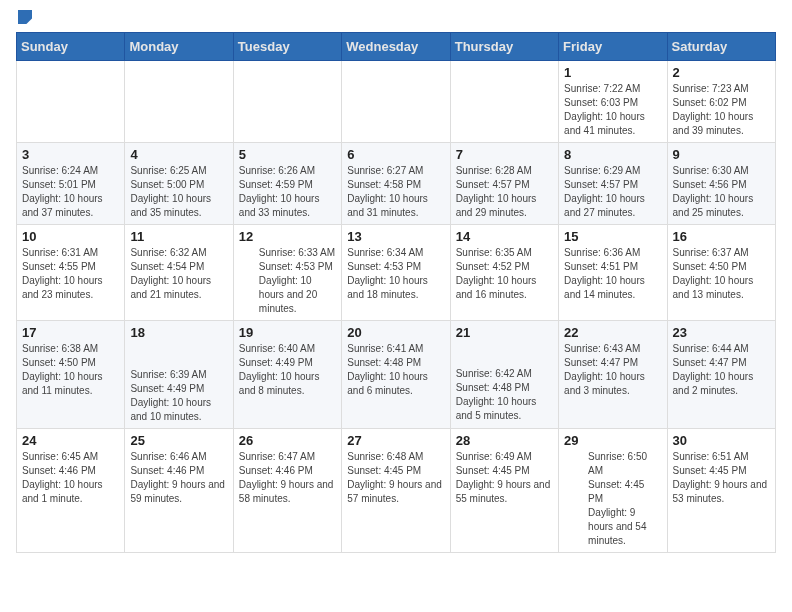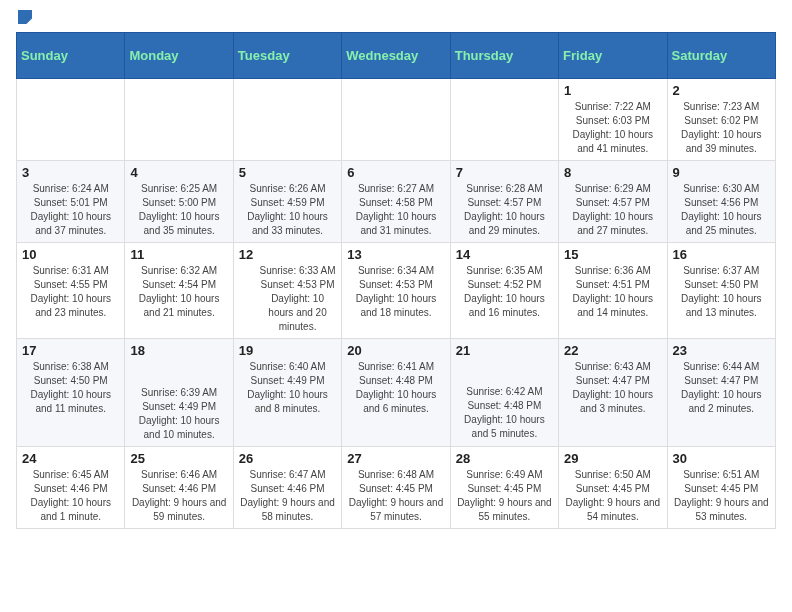--- a/index.html
+++ b/index.html
@@ -50,24 +50,24 @@
       font-size: 15px;
       color: #444;
     }
     .calendar-table {
       width: 100%;
       border-collapse: collapse;
       border: 1px solid #ccc;
     }
     .calendar-table th {
       background: #2e6db4;
-      color: #86efac;
+      color: #e5e5e5;
       font-size: 13px;
       font-weight: bold;
-      padding: 15px 4px;
+      padding: 6px 4px;
       text-align: left;
       border: 1px solid #2055a0;
     }
     .calendar-table td {
       vertical-align: top;
       padding: 4px 5px;
       font-size: 10.5px;
       color: #333;
       border: 1px solid #ddd;
       width: calc(100% / 7);
@@ -81,21 +81,20 @@
       font-size: 13px;
       font-weight: bold;
       color: #222;
       display: block;
       margin-bottom: 2px;
     }
     .day-info {
       font-size: 10px;
       color: #444;
       line-height: 1.4;
-      text-align: center;
     }
     .empty-cell {
       background: #fff !important;
     }
     .row-alt td { background: #eef2f8; }
   </style>
 </head>
 <body>
 
 <div class="header-section">
@@ -302,21 +301,21 @@
 Daylight: 9 hours and 57 minutes.</div>
         </td>
         <td>
           <span class="day-number">28</span>
           <div class="day-info" style="white-space: pre-line;">Sunrise: 6:49 AM
 Sunset: 4:45 PM
 Daylight: 9 hours and 55 minutes.</div>
         </td>
         <td>
           <span class="day-number">29</span>
-          <div class="day-info" style="white-space: pre-line;">Sunrise: 6:50 AM
+          <div class="day-info" style="white-space: pre-line; margin-left: 24px;">Sunrise: 6:50 AM
 Sunset: 4:45 PM
 Daylight: 9 hours and 54 minutes.</div>
         </td>
         <td>
           <span class="day-number">30</span>
           <div class="day-info" style="white-space: pre-line;">Sunrise: 6:51 AM
 Sunset: 4:45 PM
 Daylight: 9 hours and 53 minutes.</div>
         </td>
       </tr>

